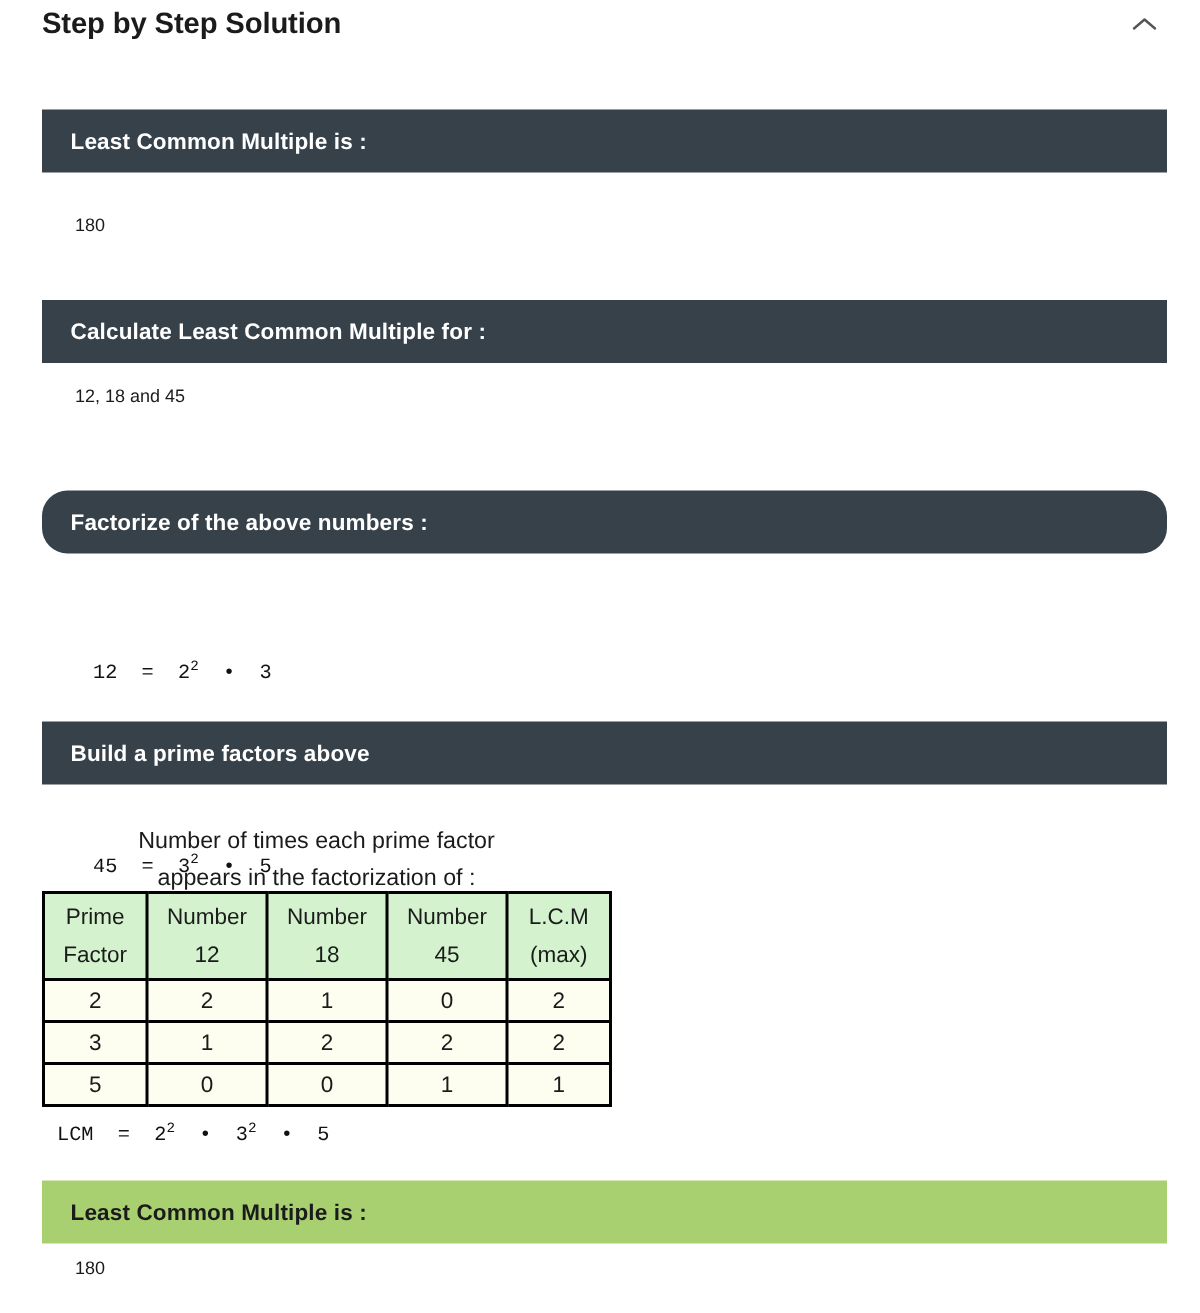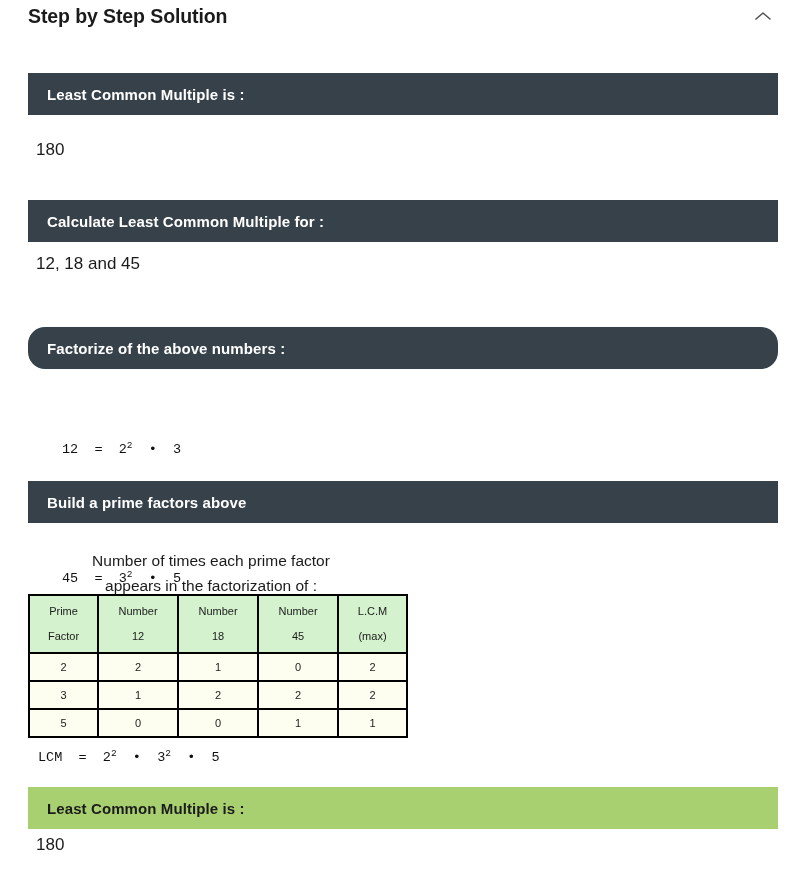--- a/index.html
+++ b/index.html
@@ -66,22 +66,22 @@
     font-weight: 700;
     letter-spacing: 0.1px;
     white-space: nowrap;
   }
   .banner-dark  .banner-label { color: #ffffff; }
   .banner-green .banner-label { color: #1b1b1b; }
 
   
   .value-line {
     position: absolute;
-    left: 36px;
-    font-size: 17px;
+    left: 50px;
+    font-size: 12px;
     font-weight: 400;
     color: #1b1b1b;
     white-space: nowrap;
     line-height: 20px;
   }
 
   
   .mono-block {
     position: absolute;
     left: 62px;
@@ -110,21 +110,21 @@
     color: #1b1b1b;
   }
 
   
   .prime-table {
     position: absolute;
     left: 28px;
     top: 594px;
     border-collapse: collapse;
     table-layout: fixed;
-    font-size: 11px;
+    font-size: 15px;
     color: #1b1b1b;
     background: #fdfdf0;
   }
   .prime-table td {
     border: 2px solid #000000;
     text-align: center;
     padding: 0;
     line-height: 25px;
     height: 25px;
   }

